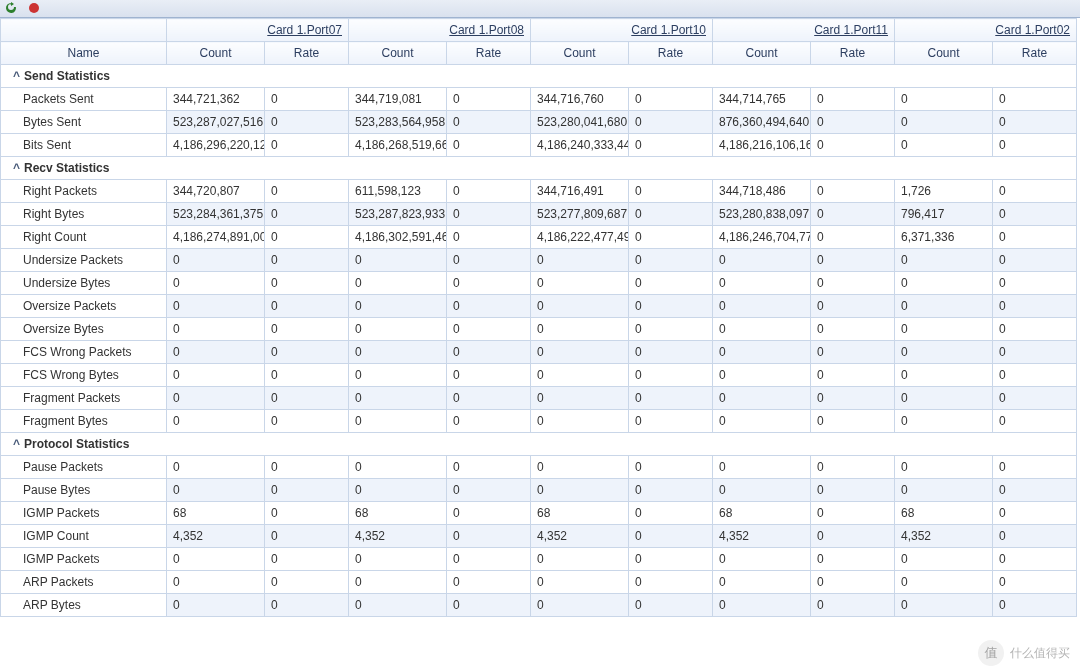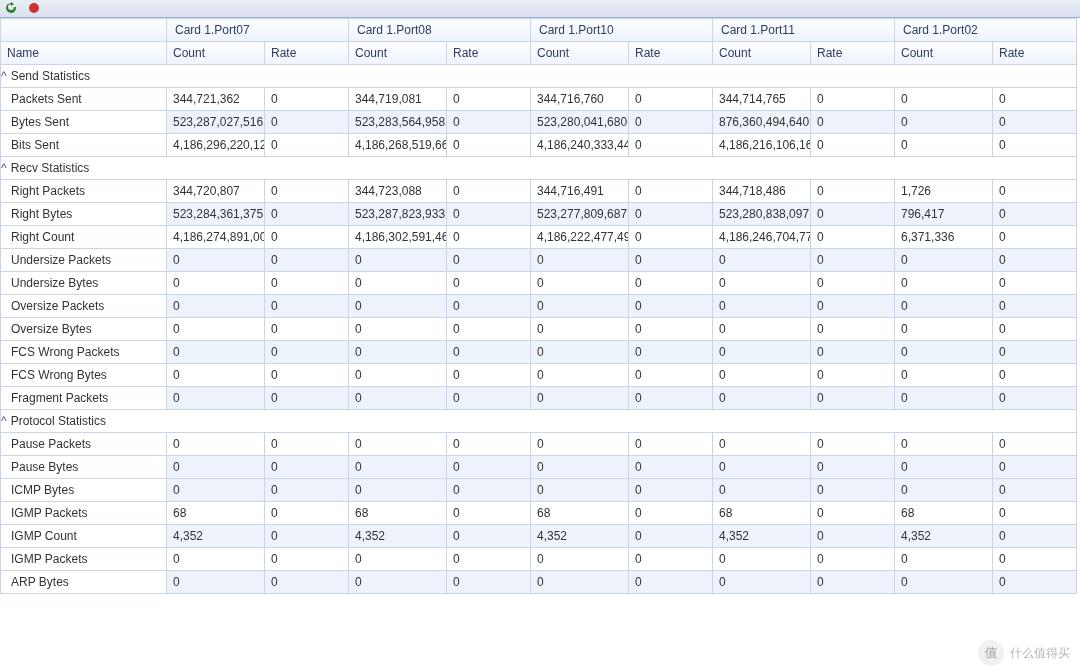--- a/index.html
+++ b/index.html
@@ -35,41 +35,42 @@
     text-overflow: clip;
     height: 22px;
     line-height: 14px;
   }
   table.grid thead th {
     background: linear-gradient(#fcfdff, #eef3fb);
     font-weight: normal;
     color: #2c3e60;
   }
   table.grid thead tr.hdr-top th {
-    text-align: left;
+    text-align: right;
     padding-left: 8px;
+    text-decoration: underline;
   }
   table.grid thead tr.hdr-sub th {
-    text-align: left;
+    text-align: center;
   }
   col.cname { width: 166px; }
   col.ccount { width: 98px; }
   col.crate { width: 84px; }
   tr.group-row td {
     background: #fff;
-    font-weight: normal;
-    padding-left: 0;
+    font-weight: bold;
+    padding-left: 12px;
   }
   .caret2 { 
     font-family: Arial;
     color: #4a5c7a;
     margin-right: 4px;
   }
   tr.data-row td.name-cell {
-    padding-left: 10px;
+    padding-left: 22px;
     background: #fff;
     margin-left: 40px;
   }
   tr.data-row.odd td.val-cell { background: #fff; }
   tr.data-row.even td.val-cell { background: #eef3fb; }
   .watermark {
     position: fixed;
     right: 10px; bottom: 6px;
     opacity: 0.55;
     font-size: 12px;
@@ -180,21 +181,21 @@
         <td class="val-cell">0</td>
         <td class="val-cell">0</td>
       </tr>
       <tr class="group-row">
         <td colspan="11"><span class="caret2">^</span><span>Recv Statistics</span></td>
       </tr>
       <tr class="data-row odd">
         <td class="name-cell">Right Packets</td>
         <td class="val-cell">344,720,807</td>
         <td class="val-cell">0</td>
-        <td class="val-cell">344,723,088</td>
+        <td class="val-cell">611,598,123</td>
         <td class="val-cell">0</td>
         <td class="val-cell">344,716,491</td>
         <td class="val-cell">0</td>
         <td class="val-cell">344,718,486</td>
         <td class="val-cell">0</td>
         <td class="val-cell">1,726</td>
         <td class="val-cell">0</td>
       </tr>
       <tr class="data-row even">
         <td class="name-cell">Right Bytes</td>
@@ -306,20 +307,33 @@
         <td class="val-cell">0</td>
         <td class="val-cell">0</td>
         <td class="val-cell">0</td>
         <td class="val-cell">0</td>
         <td class="val-cell">0</td>
         <td class="val-cell">0</td>
         <td class="val-cell">0</td>
         <td class="val-cell">0</td>
         <td class="val-cell">0</td>
       </tr>
+      <tr class="data-row odd">
+        <td class="name-cell">Fragment Bytes</td>
+        <td class="val-cell">0</td>
+        <td class="val-cell">0</td>
+        <td class="val-cell">0</td>
+        <td class="val-cell">0</td>
+        <td class="val-cell">0</td>
+        <td class="val-cell">0</td>
+        <td class="val-cell">0</td>
+        <td class="val-cell">0</td>
+        <td class="val-cell">0</td>
+        <td class="val-cell">0</td>
+      </tr>
       <tr class="group-row">
         <td colspan="11"><span class="caret2">^</span><span>Protocol Statistics</span></td>
       </tr>
       <tr class="data-row odd">
         <td class="name-cell">Pause Packets</td>
         <td class="val-cell">0</td>
         <td class="val-cell">0</td>
         <td class="val-cell">0</td>
         <td class="val-cell">0</td>
         <td class="val-cell">0</td>
@@ -335,33 +349,20 @@
         <td class="val-cell">0</td>
         <td class="val-cell">0</td>
         <td class="val-cell">0</td>
         <td class="val-cell">0</td>
         <td class="val-cell">0</td>
         <td class="val-cell">0</td>
         <td class="val-cell">0</td>
         <td class="val-cell">0</td>
         <td class="val-cell">0</td>
       </tr>
-      <tr class="data-row even">
-        <td class="name-cell">ICMP Bytes</td>
-        <td class="val-cell">0</td>
-        <td class="val-cell">0</td>
-        <td class="val-cell">0</td>
-        <td class="val-cell">0</td>
-        <td class="val-cell">0</td>
-        <td class="val-cell">0</td>
-        <td class="val-cell">0</td>
-        <td class="val-cell">0</td>
-        <td class="val-cell">0</td>
-        <td class="val-cell">0</td>
-      </tr>
       <tr class="data-row odd">
         <td class="name-cell">IGMP Packets</td>
         <td class="val-cell">68</td>
         <td class="val-cell">0</td>
         <td class="val-cell">68</td>
         <td class="val-cell">0</td>
         <td class="val-cell">68</td>
         <td class="val-cell">0</td>
         <td class="val-cell">68</td>
         <td class="val-cell">0</td>
@@ -376,20 +377,33 @@
         <td class="val-cell">0</td>
         <td class="val-cell">4,352</td>
         <td class="val-cell">0</td>
         <td class="val-cell">4,352</td>
         <td class="val-cell">0</td>
         <td class="val-cell">4,352</td>
         <td class="val-cell">0</td>
       </tr>
       <tr class="data-row odd">
         <td class="name-cell">IGMP Packets</td>
+        <td class="val-cell">0</td>
+        <td class="val-cell">0</td>
+        <td class="val-cell">0</td>
+        <td class="val-cell">0</td>
+        <td class="val-cell">0</td>
+        <td class="val-cell">0</td>
+        <td class="val-cell">0</td>
+        <td class="val-cell">0</td>
+        <td class="val-cell">0</td>
+        <td class="val-cell">0</td>
+      </tr>
+      <tr class="data-row odd">
+        <td class="name-cell">ARP Packets</td>
         <td class="val-cell">0</td>
         <td class="val-cell">0</td>
         <td class="val-cell">0</td>
         <td class="val-cell">0</td>
         <td class="val-cell">0</td>
         <td class="val-cell">0</td>
         <td class="val-cell">0</td>
         <td class="val-cell">0</td>
         <td class="val-cell">0</td>
         <td class="val-cell">0</td>

